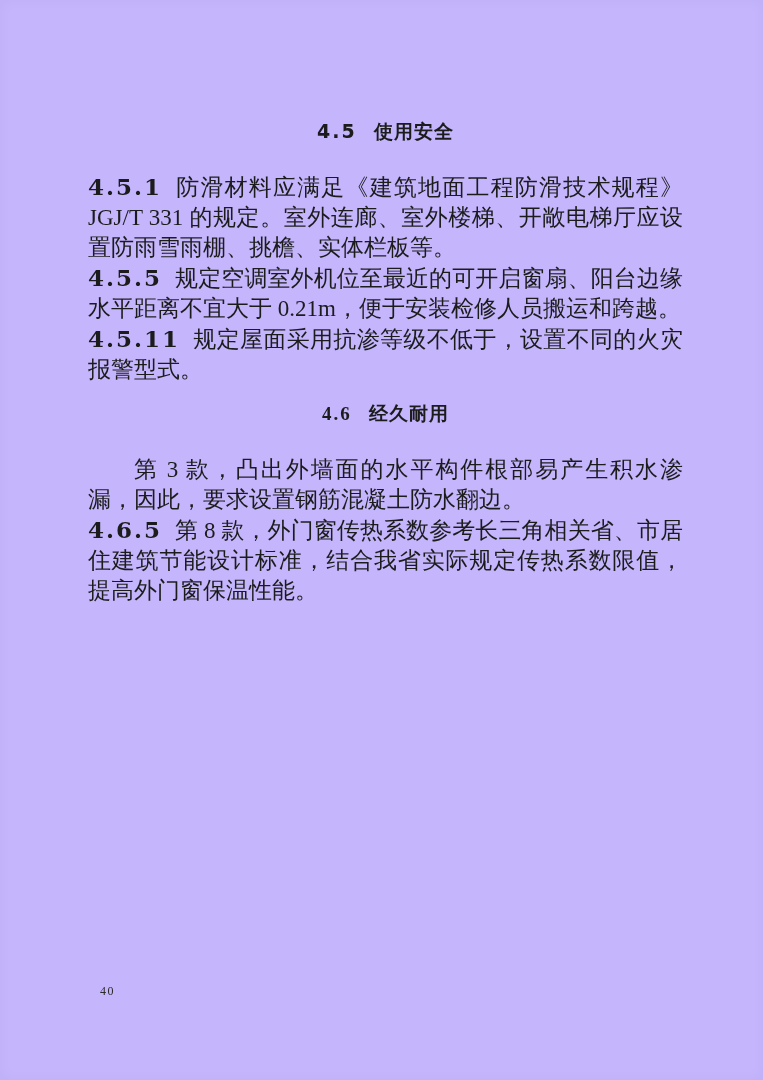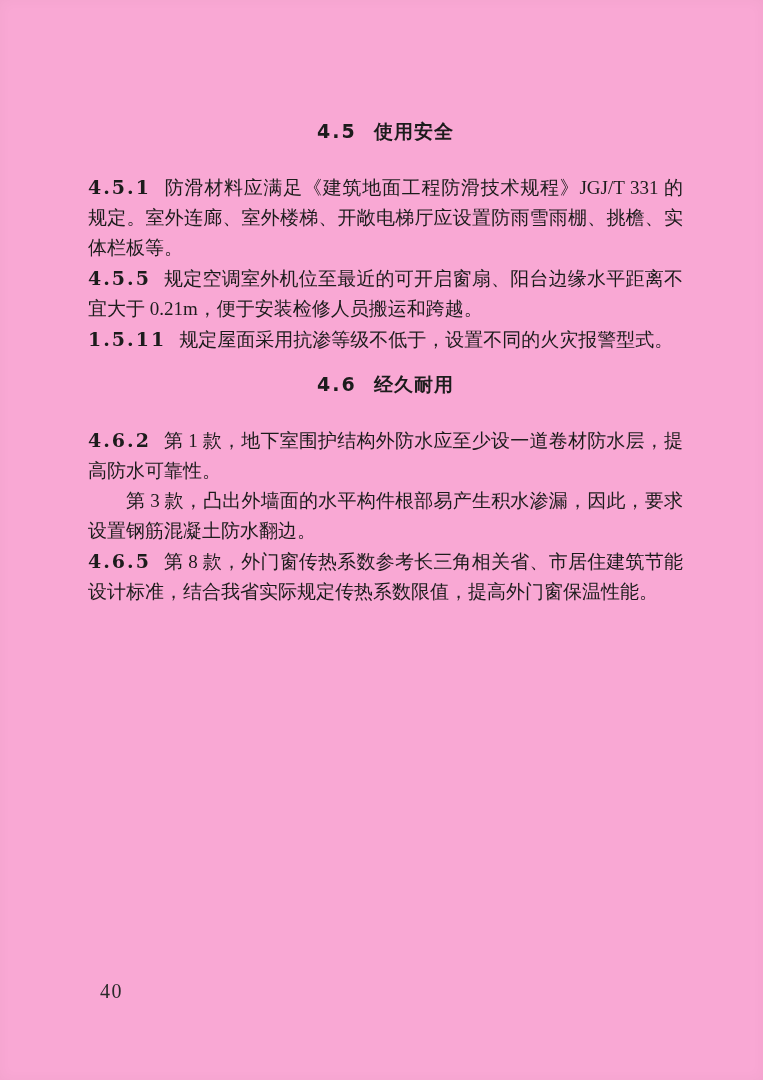--- a/index.html
+++ b/index.html
@@ -4,85 +4,84 @@
 <style>
   html, body {
     margin: 0;
     padding: 0;
     background: #ffffff;
   }
   .page {
     position: relative;
     width: 763px;
     height: 1080px;
-    background: #f9a8d4;
+    background: #c4b5fd;
     overflow: hidden;
     box-shadow: inset 0 0 14px rgba(0,0,0,0.03);
     font-family: "Liberation Serif", "DejaVu Serif", serif;
     color: #1c1c1c;
   }
   .content {
     position: absolute;
     left: 88px;
     top: 116px;
     width: 595px;
   }
   .section-heading {
     text-align: center;
     font-family: "DejaVu Sans", "Liberation Sans", sans-serif;
     font-weight: 700;
     font-size: 19px;
     line-height: 30px;
     margin: 0 0 26px 0;
     letter-spacing: 1px;
   }
-  .section-block + .section-block .section-heading { margin-top: 14px; }
+  .section-block + .section-block .section-heading { margin-top: 14px; font-family: Liberation Serif, serif; }
   .heading-number {
     margin-right: 0.9em;
     letter-spacing: 2px;
   }
   .clause {
     margin: 0;
-    font-size: 19px;
+    font-size: 23px;
     line-height: 30px;
     text-align: justify;
     text-justify: inter-ideograph;
   }
   .clause.indent {
     text-indent: 2em;
   }
   .clause-label {
     font-family: "DejaVu Serif", "Liberation Serif", serif;
     font-weight: 700;
     letter-spacing: 2px;
     margin-right: 13px;
     white-space: nowrap;
   }
   .page-number {
     position: absolute;
     left: 100px;
     top: 981px;
-    font-size: 20px;
+    font-size: 12px;
     line-height: 20px;
     letter-spacing: 1.5px;
     color: #2a2a2a;
   }
 </style>
 </head>
 <body>
 
 <div class="page">
   <div class="content">
       <div class="section-block">
         <div class="section-heading"><span class="heading-number">4.5</span><span class="heading-title">使用安全</span></div>
         <p class="clause"><span class="clause-label">4.5.1</span><span class="clause-text">防滑材料应满足《建筑地面工程防滑技术规程》JGJ/T 331 的规定。室外连廊、室外楼梯、开敞电梯厅应设置防雨雪雨棚、挑檐、实体栏板等。</span></p>
         <p class="clause"><span class="clause-label">4.5.5</span><span class="clause-text">规定空调室外机位至最近的可开启窗扇、阳台边缘水平距离不宜大于 0.21m，便于安装检修人员搬运和跨越。</span></p>
-        <p class="clause"><span class="clause-label">1.5.11</span><span class="clause-text">规定屋面采用抗渗等级不低于，设置不同的火灾报警型式。</span></p>
+        <p class="clause"><span class="clause-label">4.5.11</span><span class="clause-text">规定屋面采用抗渗等级不低于，设置不同的火灾报警型式。</span></p>
       </div>
       <div class="section-block">
         <div class="section-heading"><span class="heading-number">4.6</span><span class="heading-title">经久耐用</span></div>
-        <p class="clause"><span class="clause-label">4.6.2</span><span class="clause-text">第 1 款，地下室围护结构外防水应至少设一道卷材防水层，提高防水可靠性。</span></p>
         <p class="clause indent"><span class="clause-text">第 3 款，凸出外墙面的水平构件根部易产生积水渗漏，因此，要求设置钢筋混凝土防水翻边。</span></p>
         <p class="clause"><span class="clause-label">4.6.5</span><span class="clause-text">第 8 款，外门窗传热系数参考长三角相关省、市居住建筑节能设计标准，结合我省实际规定传热系数限值，提高外门窗保温性能。</span></p>
       </div>
     </div>
   <div class="page-number">40</div>
 </div>
 
 </body></html>

